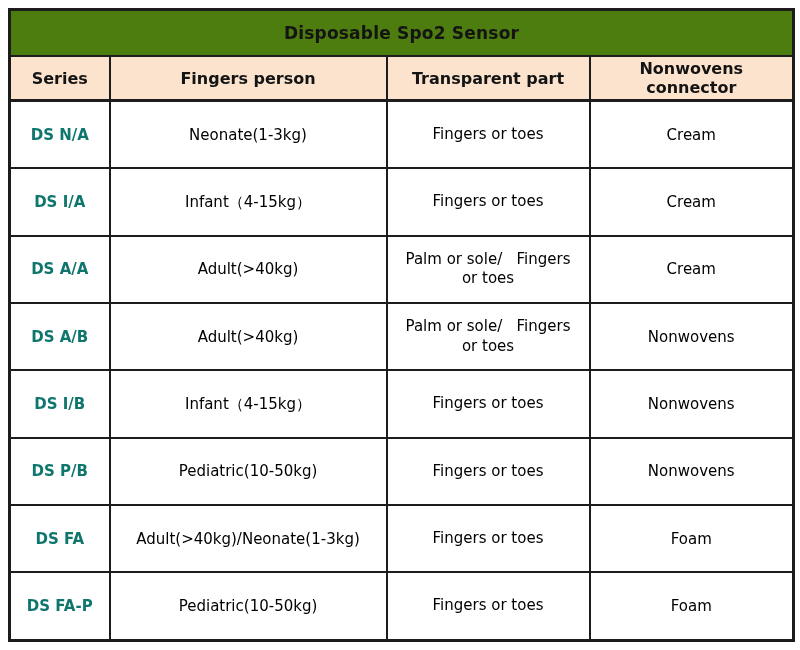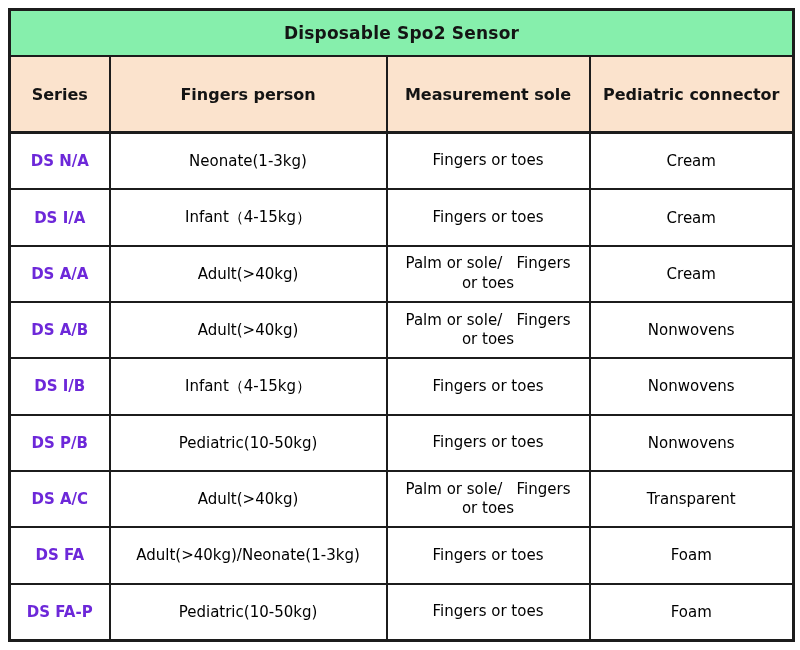--- a/index.html
+++ b/index.html
@@ -23,53 +23,53 @@
     border-collapse: collapse;
     table-layout: fixed;
     background: #ffffff;
     font-family: "DejaVu Sans", "Liberation Sans", sans-serif;
   }
   table.sensor-table, table.sensor-table td, table.sensor-table th {
     border: 2px solid #1c1c1c;
   }
   table.sensor-table { border-width: 3px; }
   th.title-cell {
-    background: #86efac;
+    background: #4d7c0f;
     color: #141414;
     font-size: 17px;
     font-weight: bold;
     height: 42px;
     text-align: center;
     vertical-align: middle;
     border-bottom-width: 3px;
     letter-spacing: 0.2px;
   }
   tr.header-row th {
     background: #fbe3cd;
     color: #141414;
     font-size: 16px;
     font-weight: bold;
     height: 42px;
     text-align: center;
     vertical-align: middle;
     border-bottom-width: 3px;
-    padding: 16px 2px;
+    padding: 0 2px;
   }
   tbody td {
     color: #000000;
     font-size: 15px;
     text-align: center;
     vertical-align: middle;
     height: 47px;
     padding: 2px 6px;
     background: #ffffff;
   }
   tbody td.cell-series {
     font-weight: bold;
-    color: #6d28d9;
+    color: #0f766e;
   }
   tbody td.cell-measure {
     white-space: pre-wrap;
     line-height: 1.3;
     margin-top: 32px;
   }
 </style>
 </head>
 <body>
 
@@ -81,22 +81,22 @@
       <col style="width:203px">
       <col style="width:204px">
     </colgroup>
     <thead>
       <tr>
         <th colspan="4" class="title-cell">Disposable Spo2 Sensor</th>
       </tr>
       <tr class="header-row" id="header-row">
           <th>Series</th>
           <th>Fingers person</th>
-          <th>Measurement sole</th>
-          <th>Pediatric connector</th>
+          <th>Transparent part</th>
+          <th>Nonwovens connector</th>
         </tr>
     </thead>
     <tbody id="table-body">
         <tr>
           <td class="cell-series">DS N/A</td>
           <td class="cell-intended">Neonate(1-3kg)</td>
           <td class="cell-measure">Fingers or toes</td>
           <td class="cell-connector">Cream</td>
         </tr>
         <tr>
@@ -125,27 +125,20 @@
           <td class="cell-measure">Fingers or toes</td>
           <td class="cell-connector">Nonwovens</td>
         </tr>
         <tr>
           <td class="cell-series">DS P/B</td>
           <td class="cell-intended">Pediatric(10-50kg)</td>
           <td class="cell-measure">Fingers or toes</td>
           <td class="cell-connector">Nonwovens</td>
         </tr>
         <tr>
-          <td class="cell-series">DS A/C</td>
-          <td class="cell-intended">Adult(&gt;40kg)</td>
-          <td class="cell-measure">Palm or sole/   Fingers
-or toes</td>
-          <td class="cell-connector">Transparent</td>
-        </tr>
-        <tr>
           <td class="cell-series">DS FA</td>
           <td class="cell-intended">Adult(&gt;40kg)/Neonate(1-3kg)</td>
           <td class="cell-measure">Fingers or toes</td>
           <td class="cell-connector">Foam</td>
         </tr>
         <tr>
           <td class="cell-series">DS FA-P</td>
           <td class="cell-intended">Pediatric(10-50kg)</td>
           <td class="cell-measure">Fingers or toes</td>
           <td class="cell-connector">Foam</td>

